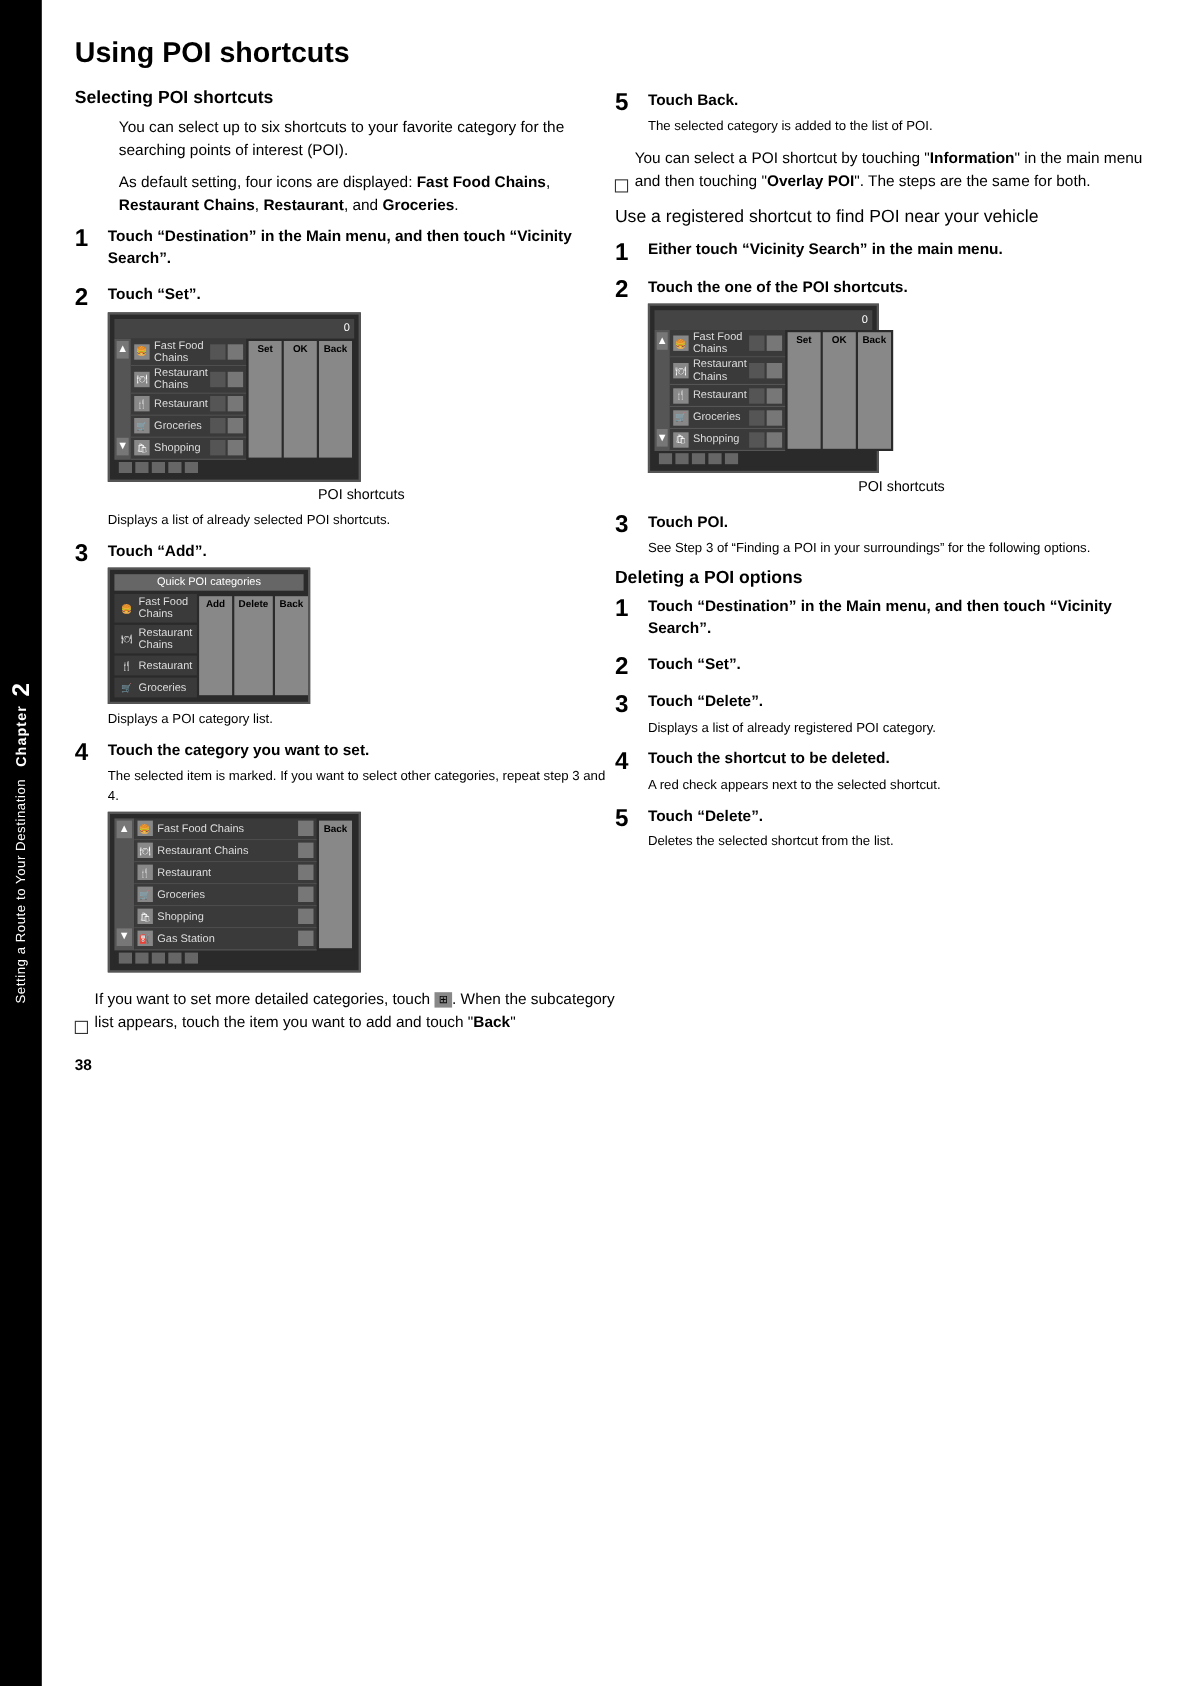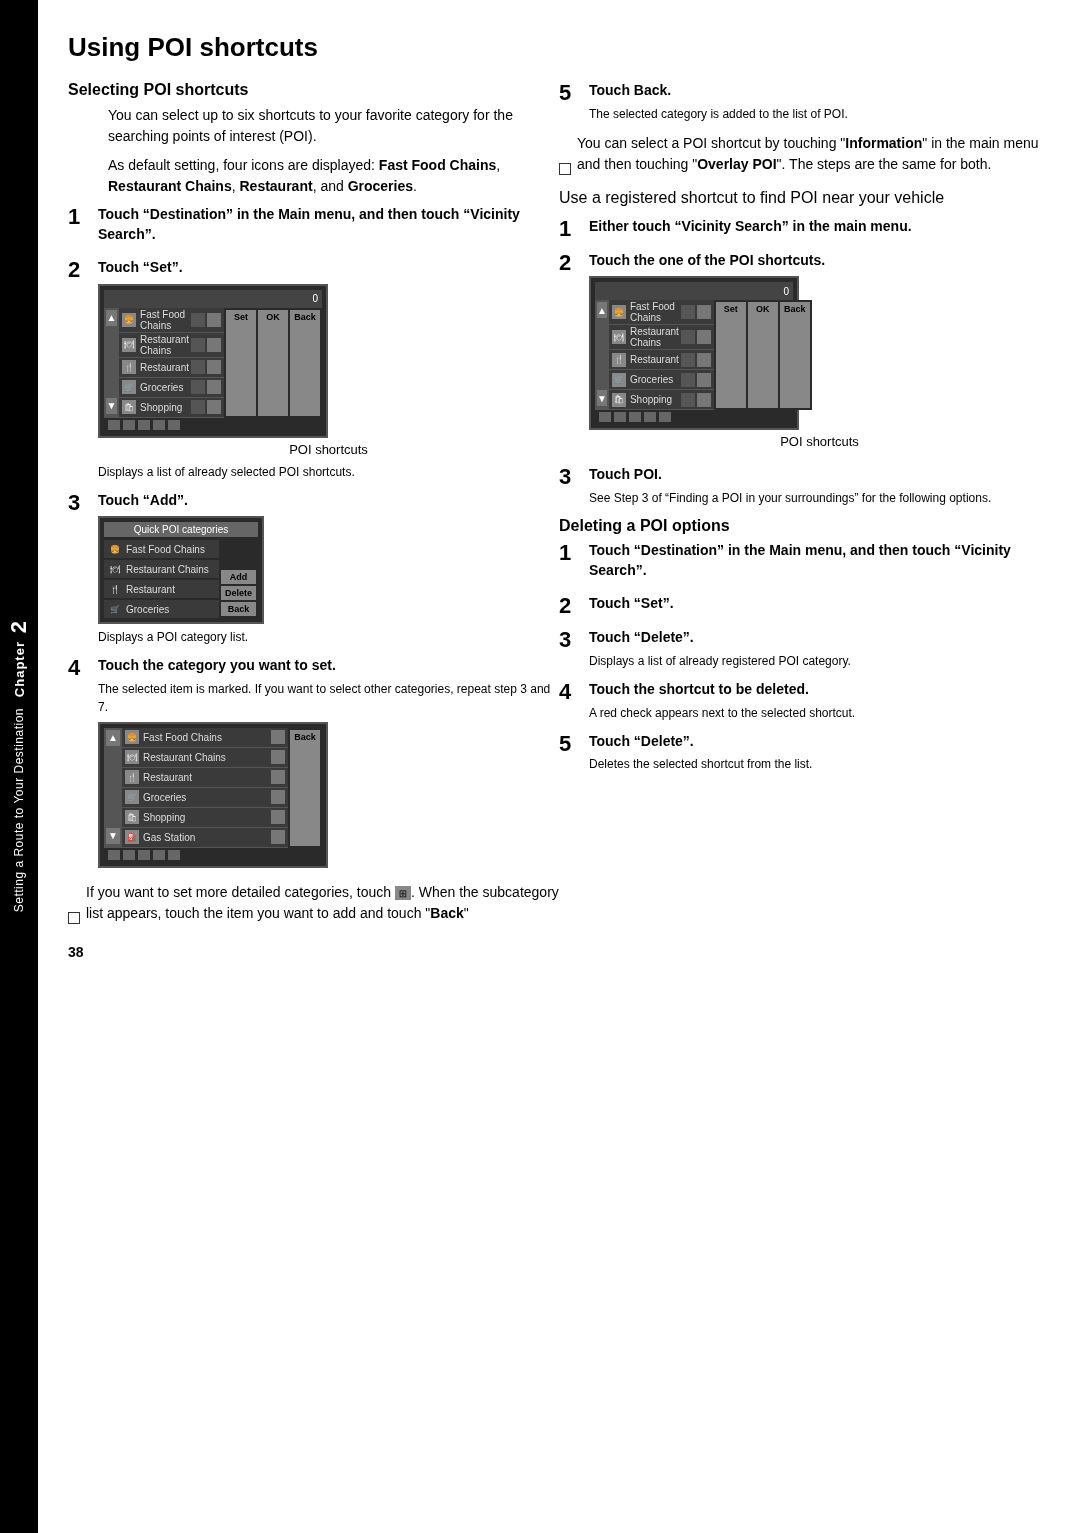--- a/index.html
+++ b/index.html
@@ -326,21 +326,21 @@
     .quick-screen-wrapper {
       display: flex;
     }
 
     .quick-items-area {
       flex: 1;
     }
 
     .quick-btns-area {
       display: flex;
-      flex-direction: column;
+      flex-direction: row;
       justify-content: flex-end;
       gap: 2px;
       padding: 2px;
     }
 
     .quick-btn {
       background: #888;
       color: #000;
       font-size: 9px;
       padding: 2px 4px;
@@ -376,21 +376,21 @@
     .page-num {
       font-size: 14px;
       font-weight: bold;
       margin-top: 20px;
     }
 
     
     .cat-screen {
       background: #2a2a2a;
       border: 2px solid #555;
-      width: 166px;
+      width: 184px;
       margin: 6px 0 4px 0;
       padding: 4px;
     }
 
     
     .sel-screen {
       background: #2a2a2a;
       border: 2px solid #555;
       width: 230px;
       margin: 6px 0 4px 0;
@@ -540,21 +540,21 @@
               </div>
             </div>
             <p class="step-body">Displays a POI category list.</p>
           </div>
         </div>
 
         <div class="step">
           <div class="step-num">4</div>
           <div class="step-content">
             <div class="step-label">Touch the category you want to set.</div>
-            <p class="step-body">The selected item is marked. If you want to select other categories, repeat step 3 and 7.</p>
+            <p class="step-body">The selected item is marked. If you want to select other categories, repeat step 3 and 4.</p>
 
             <div class="sel-screen">
               <div class="poi-scroll-area">
                 <div class="poi-scroll-buttons">
                   <div class="scroll-btn">▲</div>
                   <div class="scroll-btn">▼</div>
                 </div>
                 <div class="poi-items">
                   <div class="poi-item">
                     <div class="poi-icon">🍔</div>

